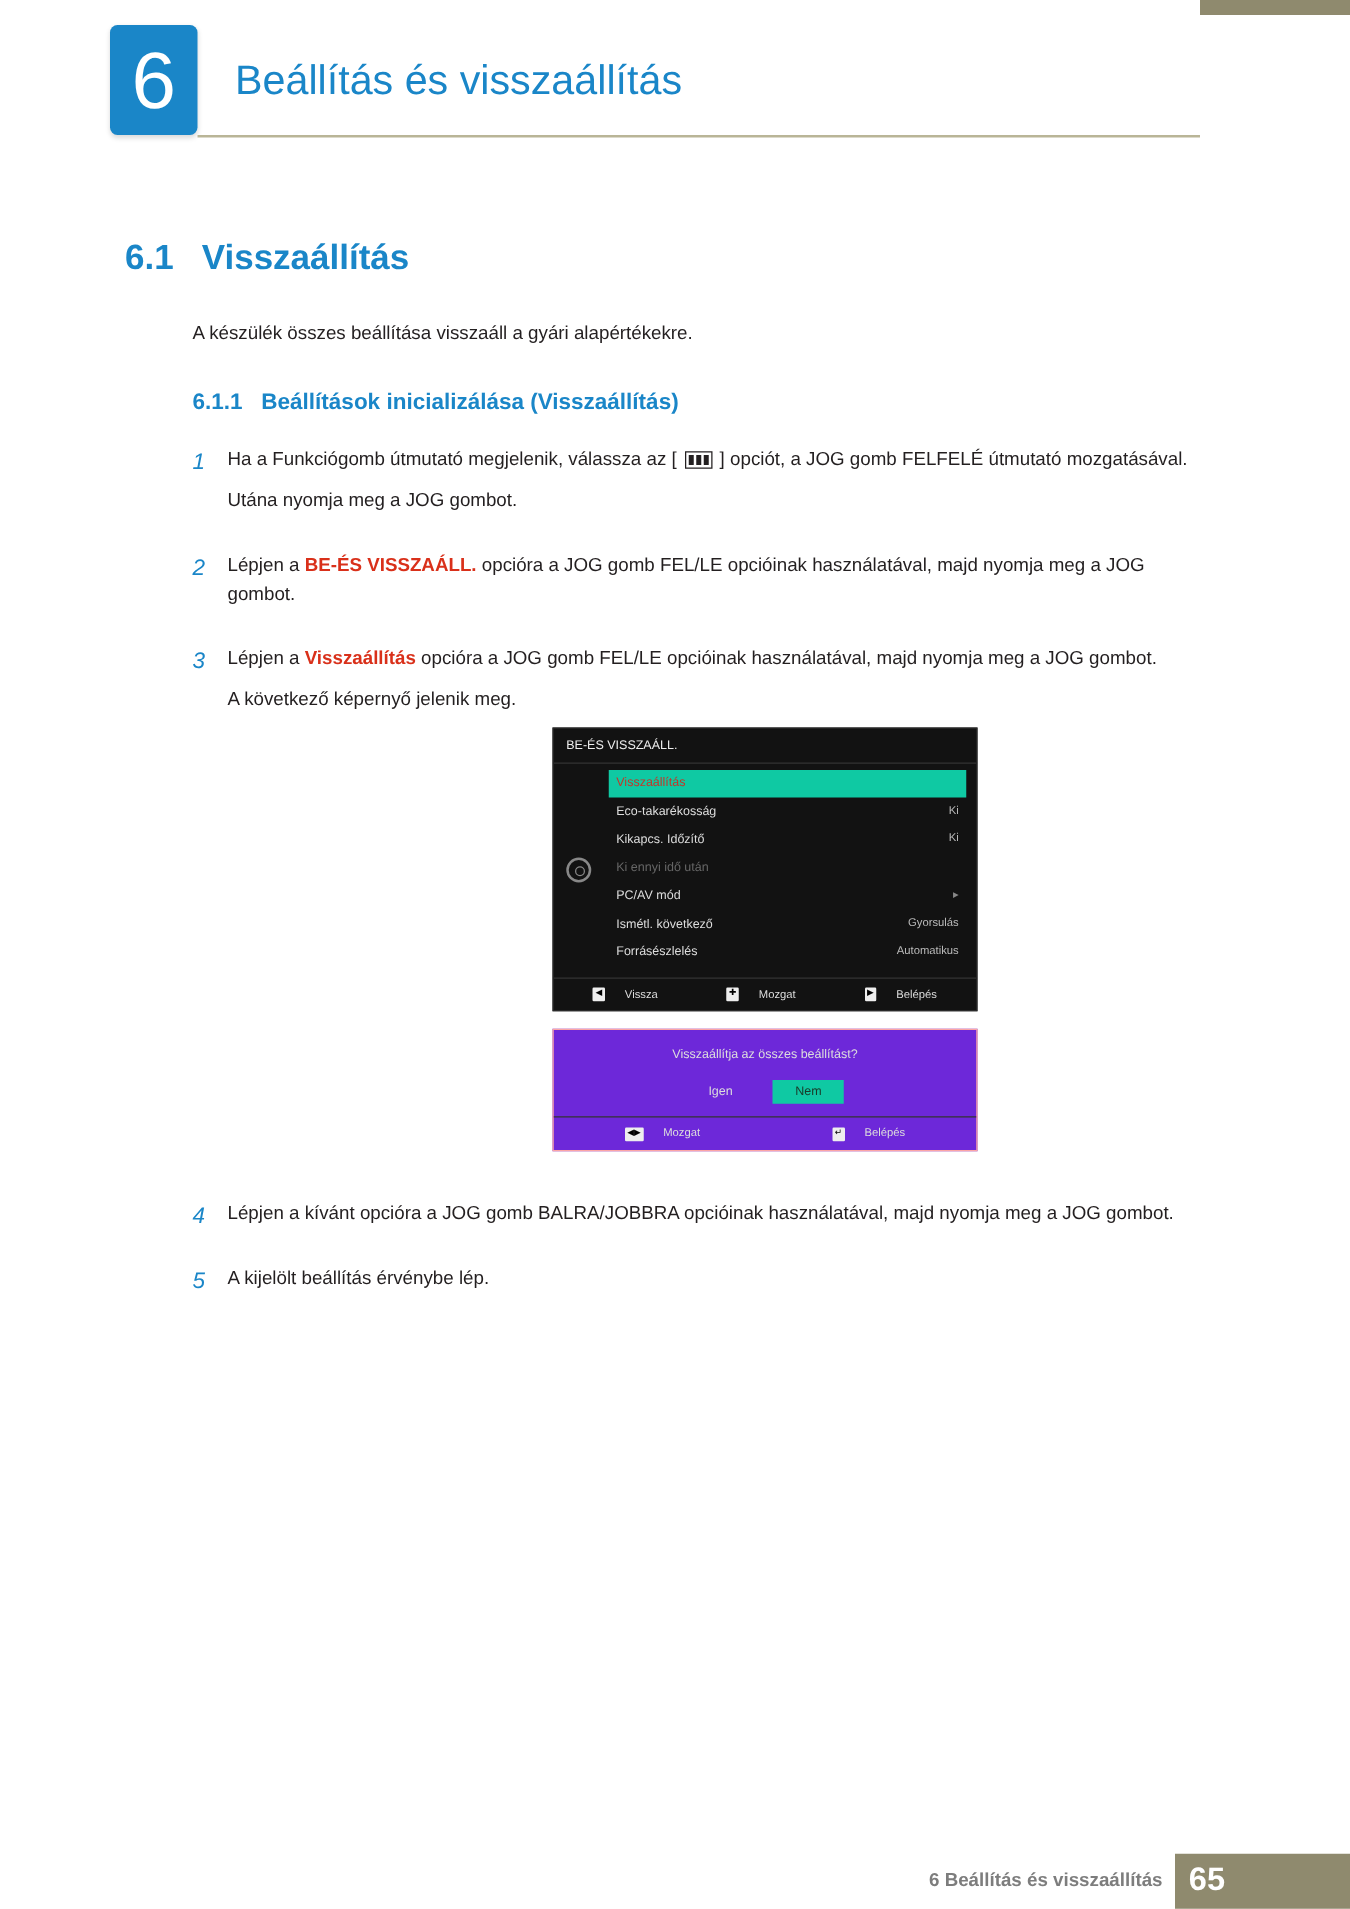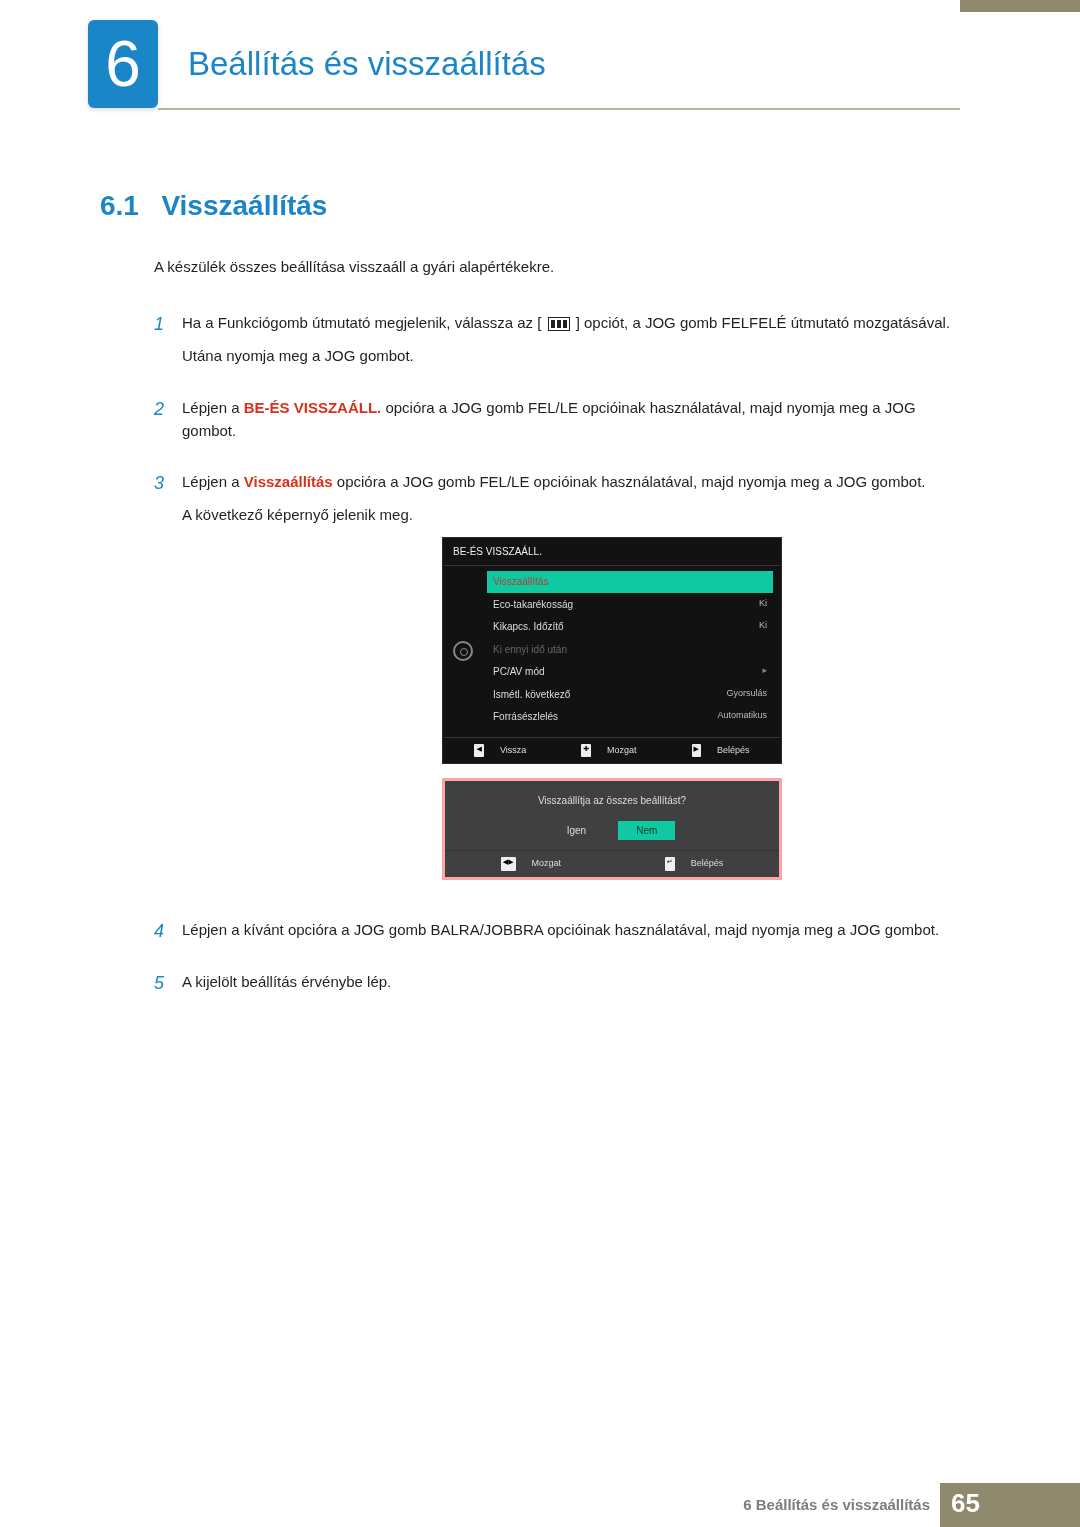--- a/index.html
+++ b/index.html
@@ -170,36 +170,36 @@
     color: #888;
     font-size: 9px;
   }
   .osd-footer {
     display: flex;
     justify-content: space-around;
     padding: 6px 4px;
     border-top: 1px solid #333;
     font-size: 9px;
   }
-  .osd-footer div { display: flex; gap: 16px; }
+  .osd-footer div { display: flex; gap: 16px; align-items: center; }
   .btn-ico {
     display: inline-block;
     padding: 0 2px;
     background: #eee;
     color: #000;
     font-size: 7px;
     border-radius: 1px;
   }
 
   .osd-confirm {
-    background: #404040;
+    background: #6d28d9;
     color: #ddd;
     font-size: 10px;
     margin-top: 14px;
-    border: 3px solid #fca5a5;
+    border: 1px solid #fca5a5;
     padding: 12px 0 0;
     text-align: center;
   }
   .osd-confirm-q { font-size: 10px; margin-bottom: 12px; }
   .osd-confirm-btns {
     display: flex;
     justify-content: center;
     gap: 14px;
     margin-bottom: 10px;
   }
@@ -250,20 +250,24 @@
 
 <div class="content">
 
   <div class="section-heading">
     <span class="section-number">6.1</span>
     <span class="section-title">Visszaállítás</span>
   </div>
 
   <p class="intro-text">A készülék összes beállítása visszaáll a gyári alapértékekre.</p>
 
+  <div class="subsection-heading">
+    <span class="subsection-number">6.1.1</span>
+    <span>Beállítások inicializálása (Visszaállítás)</span>
+  </div>
 
   <div class="steps">
 
     <div class="step">
       <div class="step-num">1</div>
       <div class="step-body">
         <p>
           <span>Ha a Funkciógomb útmutató megjelenik, válassza az [</span>
           <span class="menu-icon">
               <span></span>

